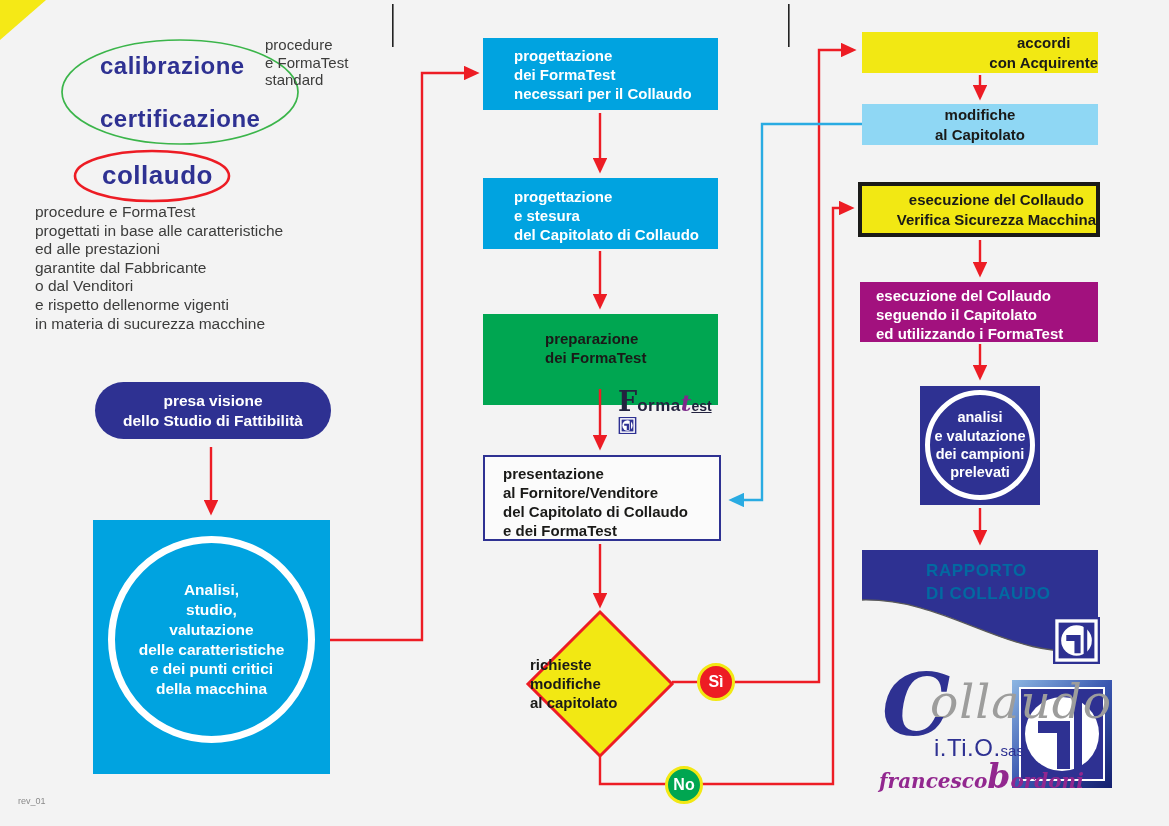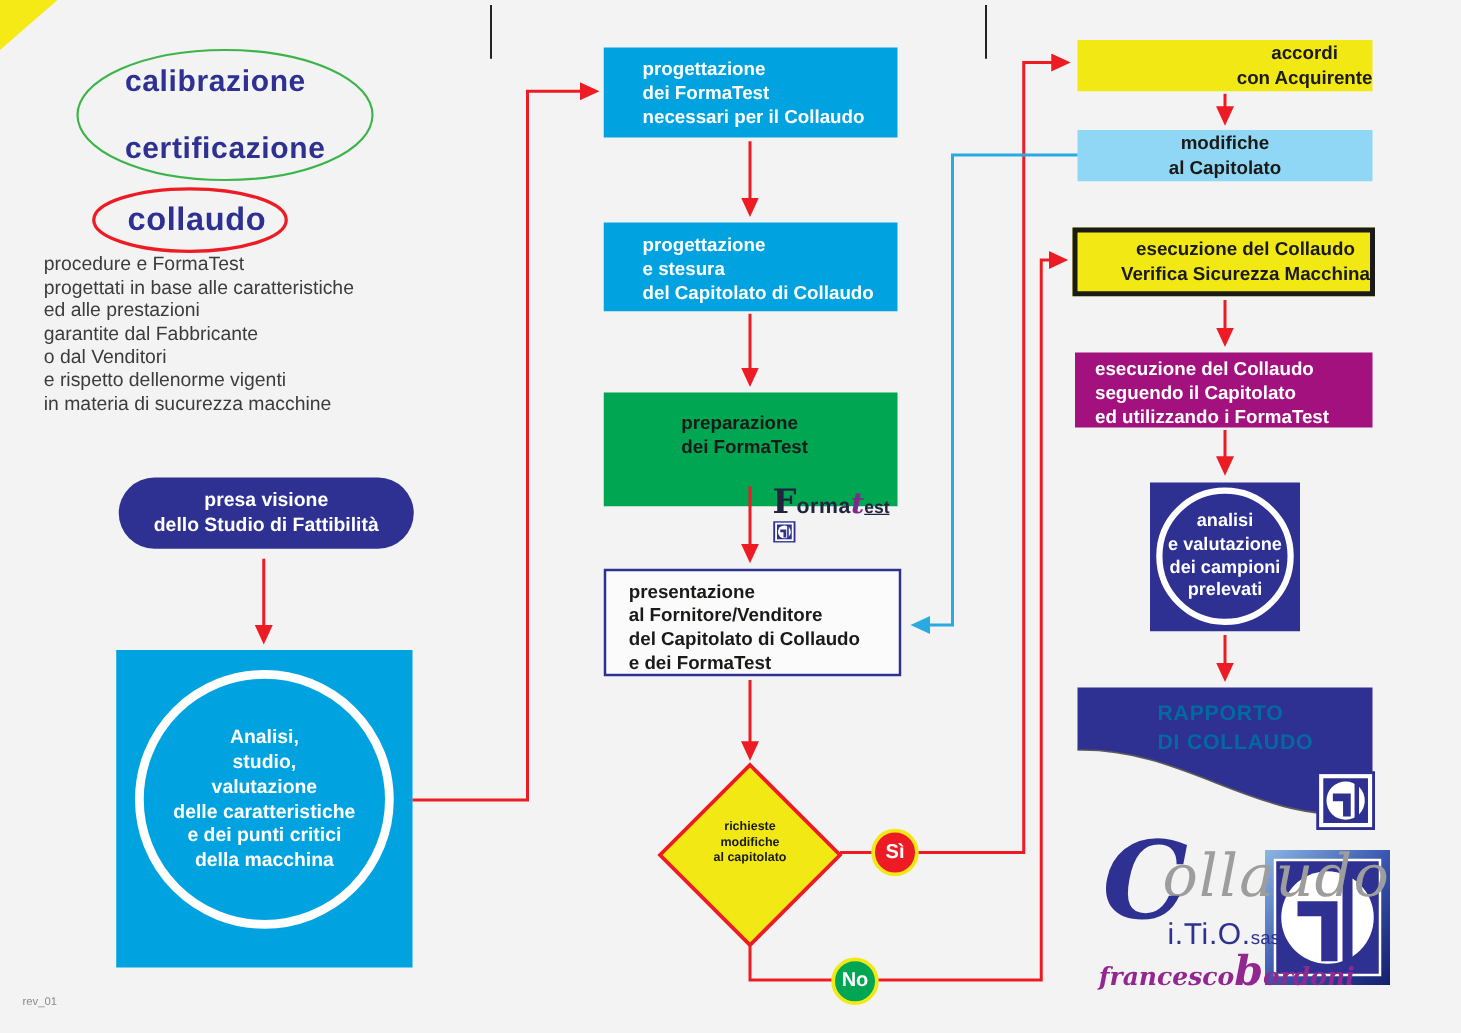--- a/index.html
+++ b/index.html
@@ -24,22 +24,22 @@
   .greenbx{background:#00a651;color:#1a1a18;}
   .whitebx{background:#fbfbfb;border:2.5px solid #2e3192;color:#1a1a18;}
   .yellowbx{background:#f2e813;color:#1a1a18;display:flex;align-items:center;justify-content:flex-end;text-align:center;}
   .bluelt{background:#8fd7f4;color:#1a1a18;display:flex;align-items:center;justify-content:center;text-align:center;}
   .purple{background:#a2117e;color:#fff;}
   .navybx{background:#2e3192;display:flex;align-items:center;justify-content:center;text-align:center;}
   .circle-frame{position:absolute;border:7px solid #fff;border-radius:50%;box-sizing:border-box;
         display:flex;align-items:center;justify-content:center;text-align:center;}
   .badge{position:absolute;z-index:4;border-radius:50%;box-sizing:border-box;border:3px solid #f2e813;
         display:flex;align-items:center;justify-content:center;color:#fff;font-weight:bold;font-size:16px;}
-  .diamond-text{position:absolute;z-index:4;width:140px;text-align:center;color:#1a1a18;
-        font-weight:bold;font-size:10px;line-height:1.25;white-space:pre-line;}
+  .diamond-text{position:absolute;z-index:4;width:140px;color:#1a1a18;
+        font-weight:bold;font-size:15px;line-height:1.25;white-space:pre-line;}
   .rapporto-text{position:absolute;z-index:4;color:#0369a1;font-weight:bold;font-size:17px;
         line-height:1.35;white-space:pre-line;letter-spacing:.6px;}
 
   
   .ftlogo{position:absolute;left:618px;top:386px;z-index:4;white-space:nowrap;}
   .ft-f{font-family:"DejaVu Serif",serif;font-weight:bold;font-size:27px;color:#23233f;}
   .ft-orma{font-weight:bold;font-size:17px;color:#23233f;letter-spacing:.5px;}
   .ft-t{font-family:"DejaVu Serif",serif;font-style:italic;font-weight:bold;font-size:23px;color:#7d2b8b;}
   .ft-est{font-weight:bold;font-size:14px;color:#23233f;text-decoration:underline;}
 
@@ -68,20 +68,23 @@
     <ellipse cx="180" cy="92" rx="118" ry="52" fill="none" stroke="#3bb54a" stroke-width="1.7"></ellipse>
     <ellipse cx="152" cy="176" rx="77" ry="25" fill="none" stroke="#ed1c24" stroke-width="2.6"></ellipse>
     <polygon points="600,612 672,684 600,756 528,684" fill="#f2e813" stroke="#ed1c24" stroke-width="3"></polygon>
     <path d="M862,550 H1098 V649 C1010,664 952,598 862,600 Z" fill="#2e3192"></path>
     <path d="M1098,649 C1010,664 952,598 862,600" fill="none" stroke="#5a5a5a" stroke-width="1.3"></path>
   </svg>
 
   <div class="term" style="left:100px;top:52px;font-size:24px;">calibrazione</div>
   <div class="term" style="left:100px;top:105px;font-size:24px;">certificazione</div>
   <div class="term" style="left:102px;top:160px;font-size:26px;">collaudo</div>
+  <div class="note" style="left:265px;top:36px;">procedure
+e FormaTest
+standard</div>
   <div class="para" style="left:35px;top:203px;">procedure e FormaTest
 progettati in base alle caratteristiche
 ed alle prestazioni
 garantite dal Fabbricante
 o dal Venditori
 e rispetto dellenorme vigenti
 in materia di sucurezza macchine</div>
 
   <div class="box pill" style="left:95px;top:382px;width:236px;height:57px;"><span>presa visione
 dello Studio di Fattibilità</span></div>

